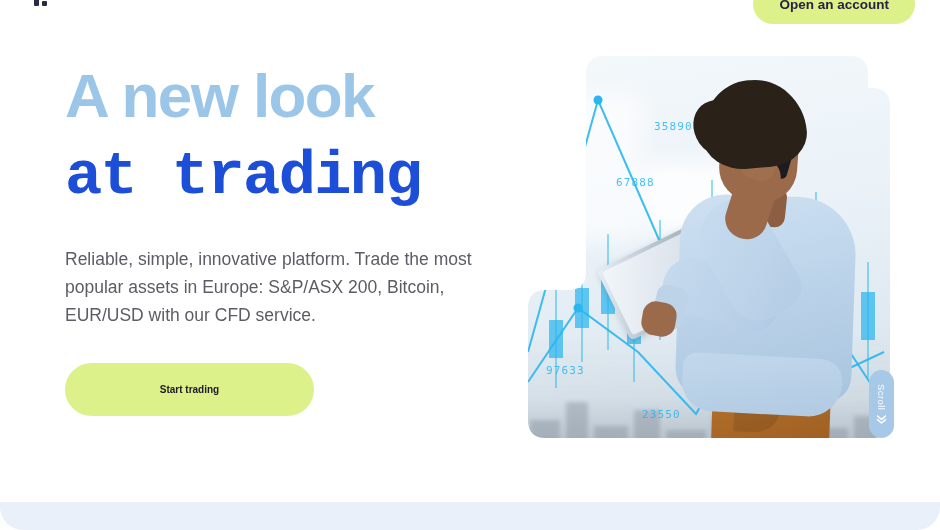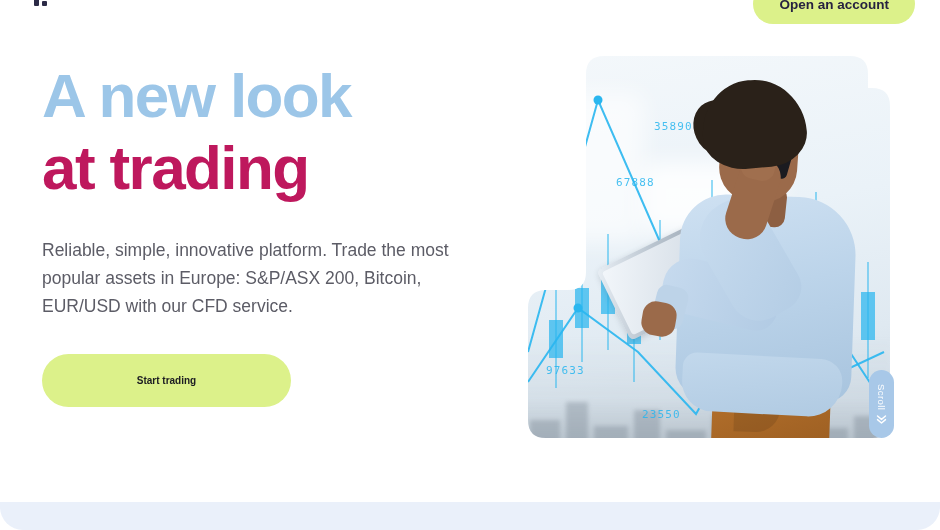--- a/index.html
+++ b/index.html
@@ -54,33 +54,33 @@
     font-size:13.5px;
     font-weight:bold;
     font-family:"Liberation Sans", sans-serif;
     white-space:nowrap;
     cursor:pointer;
   }
 
   
   .hero-copy {
     position:absolute;
-    left:42px; top:66px;
+    left:65px; top:66px;
     width:440px;
     z-index:20;
   }
   .headline {
     font-size:62px;
     line-height:0.98;
     font-weight:bold;
     letter-spacing:-1.6px;
     font-family:"Liberation Sans", sans-serif;
   }
   .headline .ln-top { display:block; color:#9cc6e8; }
-  .headline .ln-bot { display:block; color:#be185d; margin-top:11px; }
+  .headline .ln-bot { display:block; color:#1d4ed8; margin-top:20px;font-family:Liberation Mono, monospace; }
 
   .hero-sub {
     margin-top:37px;
     font-size:17.5px;
     line-height:1.62;
     color:#5c5c66;
     max-width:420px;
     font-family:Liberation Sans, sans-serif;
   }
 

